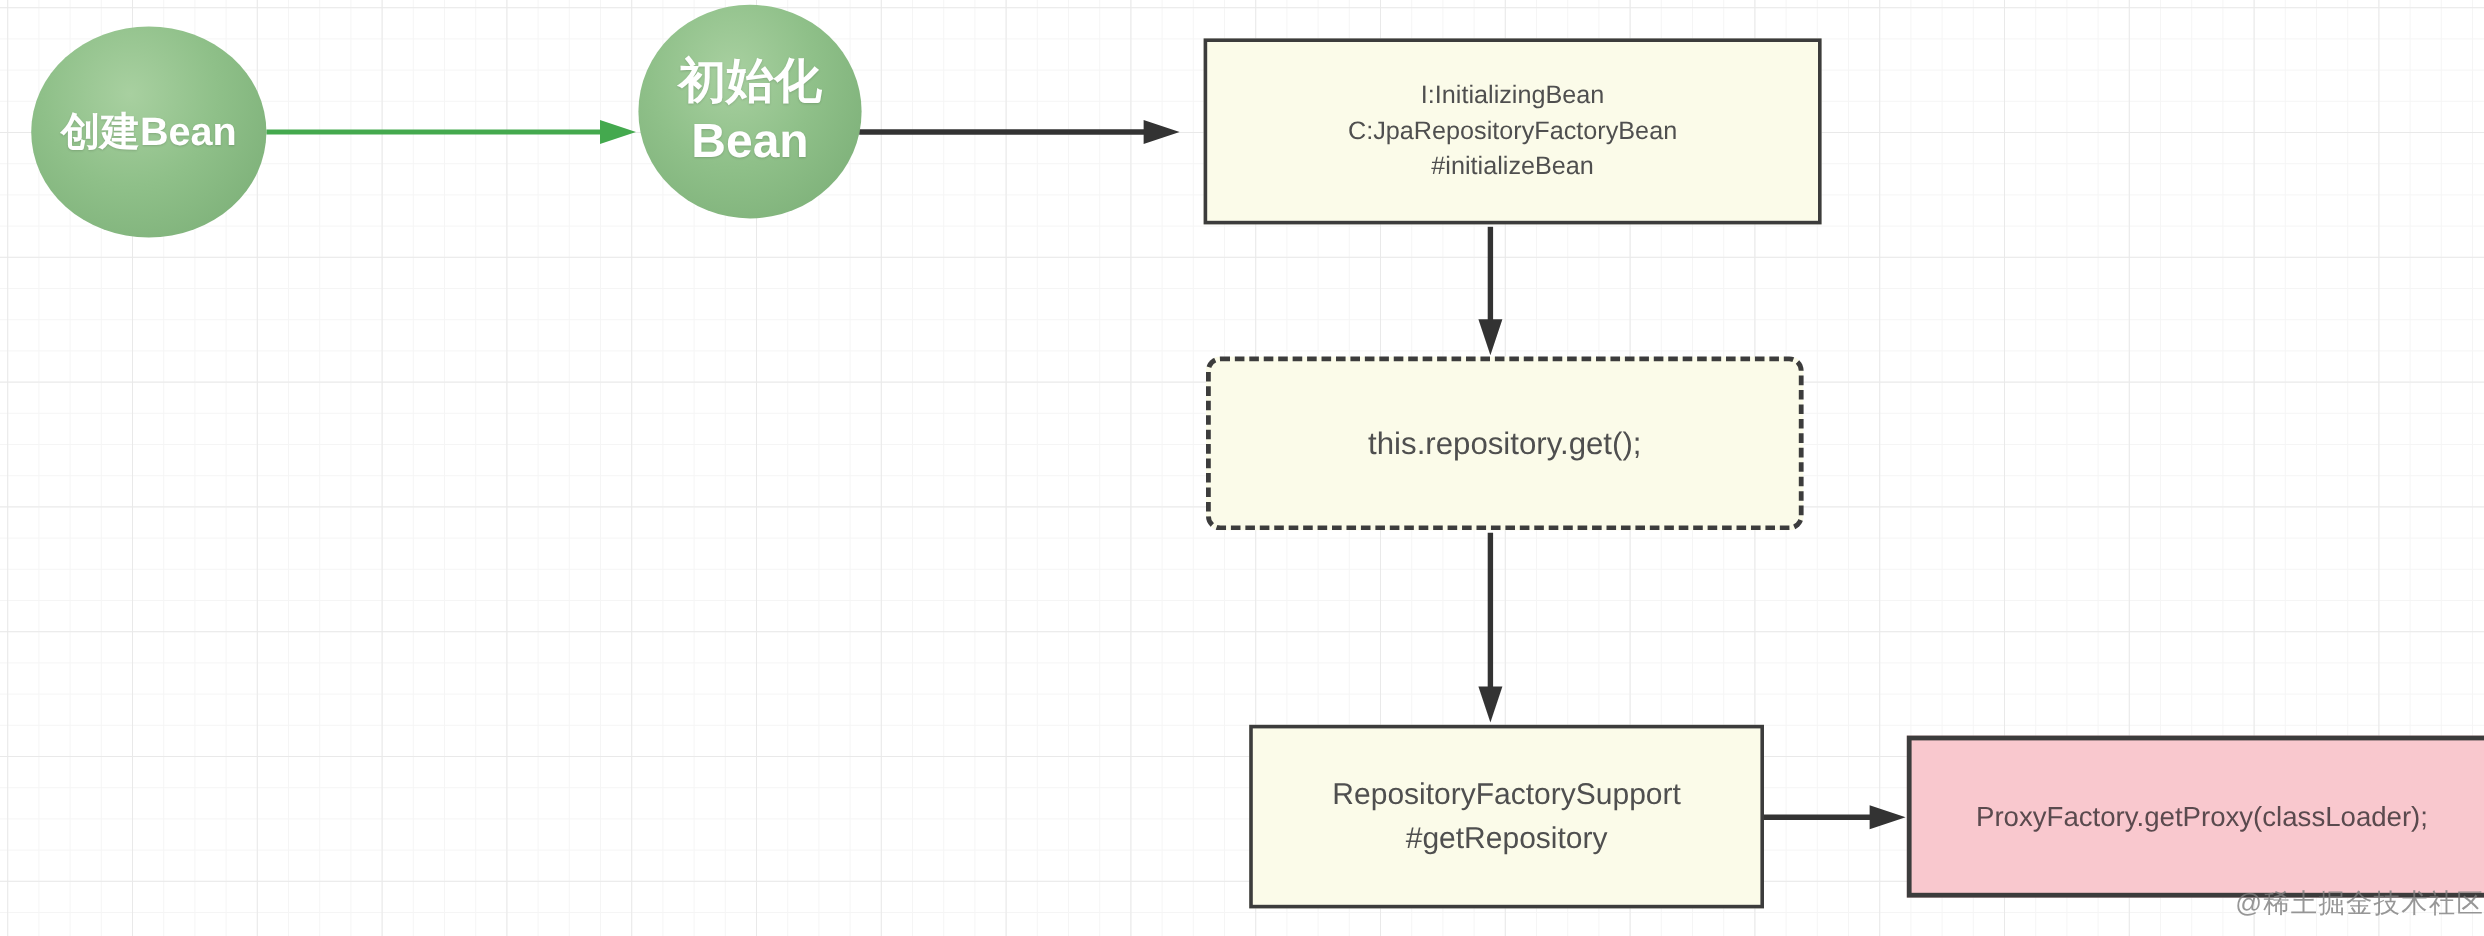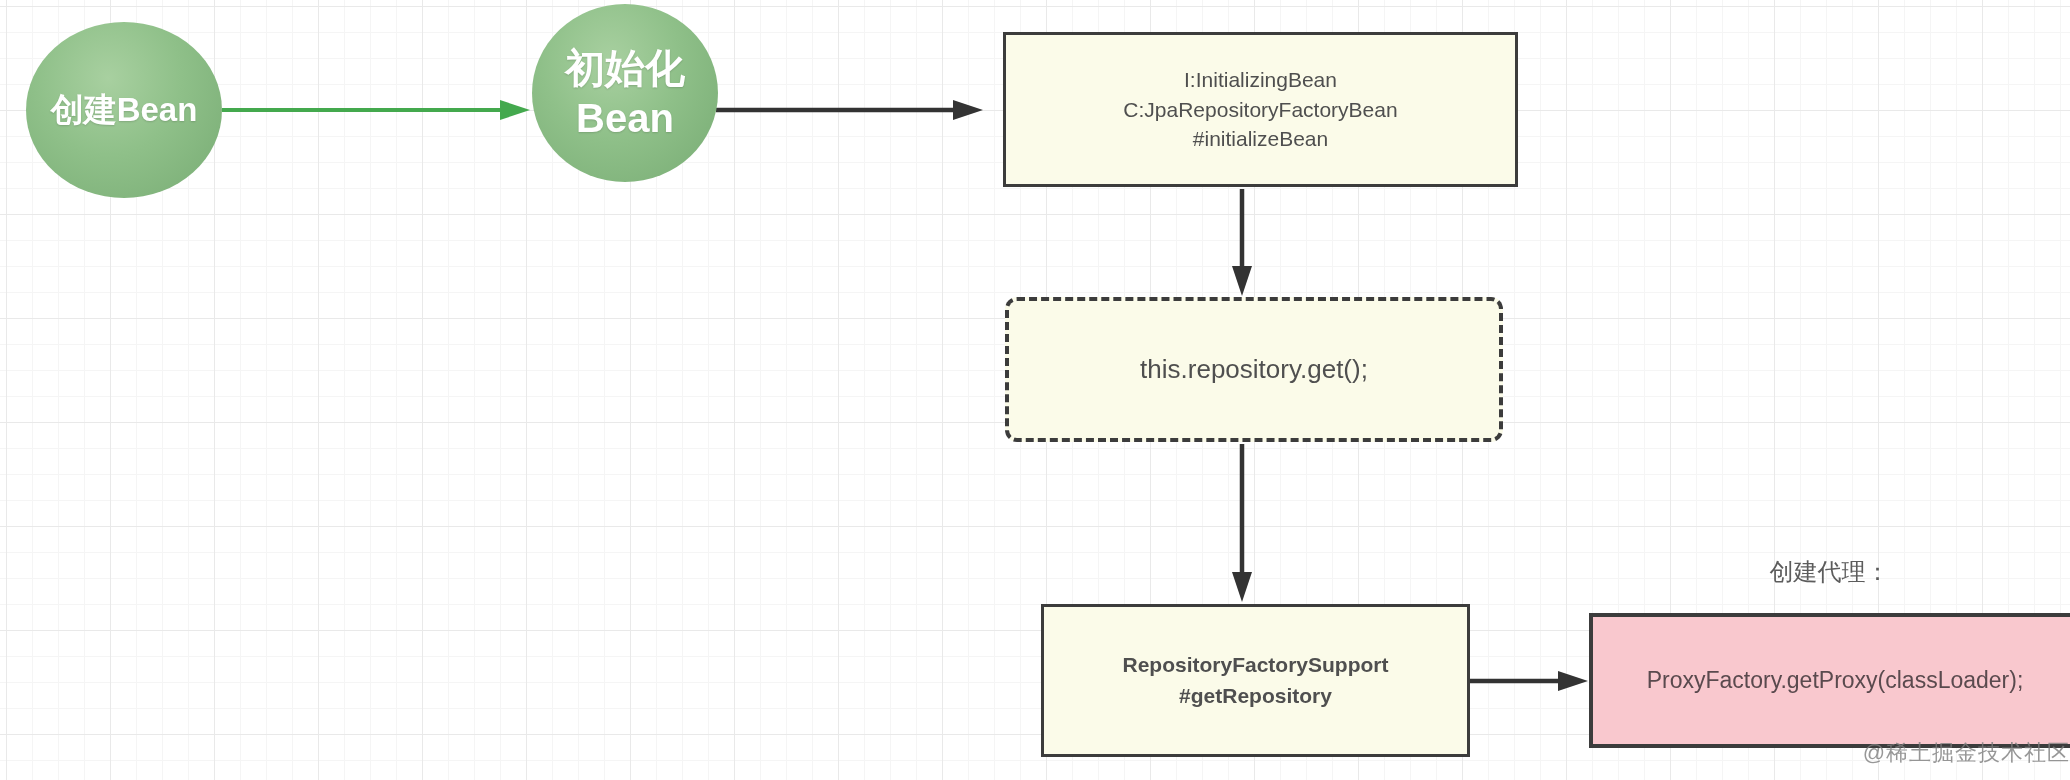--- a/index.html
+++ b/index.html
@@ -66,21 +66,21 @@
   .box-dashed {
     left: 993px; top: 297px; width: 498px; height: 145px;
     background: #fbfbe9;
     border: 4px dashed #3c3c3c;
     border-radius: 12px;
     font-size: 26px;
     margin-left: 12px;
   }
   .box-factory {
     left: 1023px; top: 604px; width: 429px; height: 153px;
-    font-size: 21px; line-height: 1.45; font-weight: bold;
+    font-size: 25px; line-height: 1.45;
   }
   .box-proxy {
     left: 1589px; top: 613px; width: 492px; height: 135px;
     background: #f9c8ce;
     border: 4px solid #3c3c3c;
     font-size: 23px;
     color: #5a4a4e;
   }
   .proxy-title {
     position: absolute;
@@ -152,21 +152,20 @@
 
   <div class="node box-dashed">
     <span>this.repository.get();</span>
   </div>
 
   <div class="node rect box-factory">
     <span>RepositoryFactorySupport</span>
     <span>#getRepository</span>
   </div>
 
-  <div class="proxy-title">创建代理：</div>
 
   <div class="node box-proxy">
     <span>ProxyFactory.getProxy(classLoader);</span>
   </div>
 
   <div class="watermark">@稀土掘金技术社区</div>
 
 </div>
 
 </body></html>

